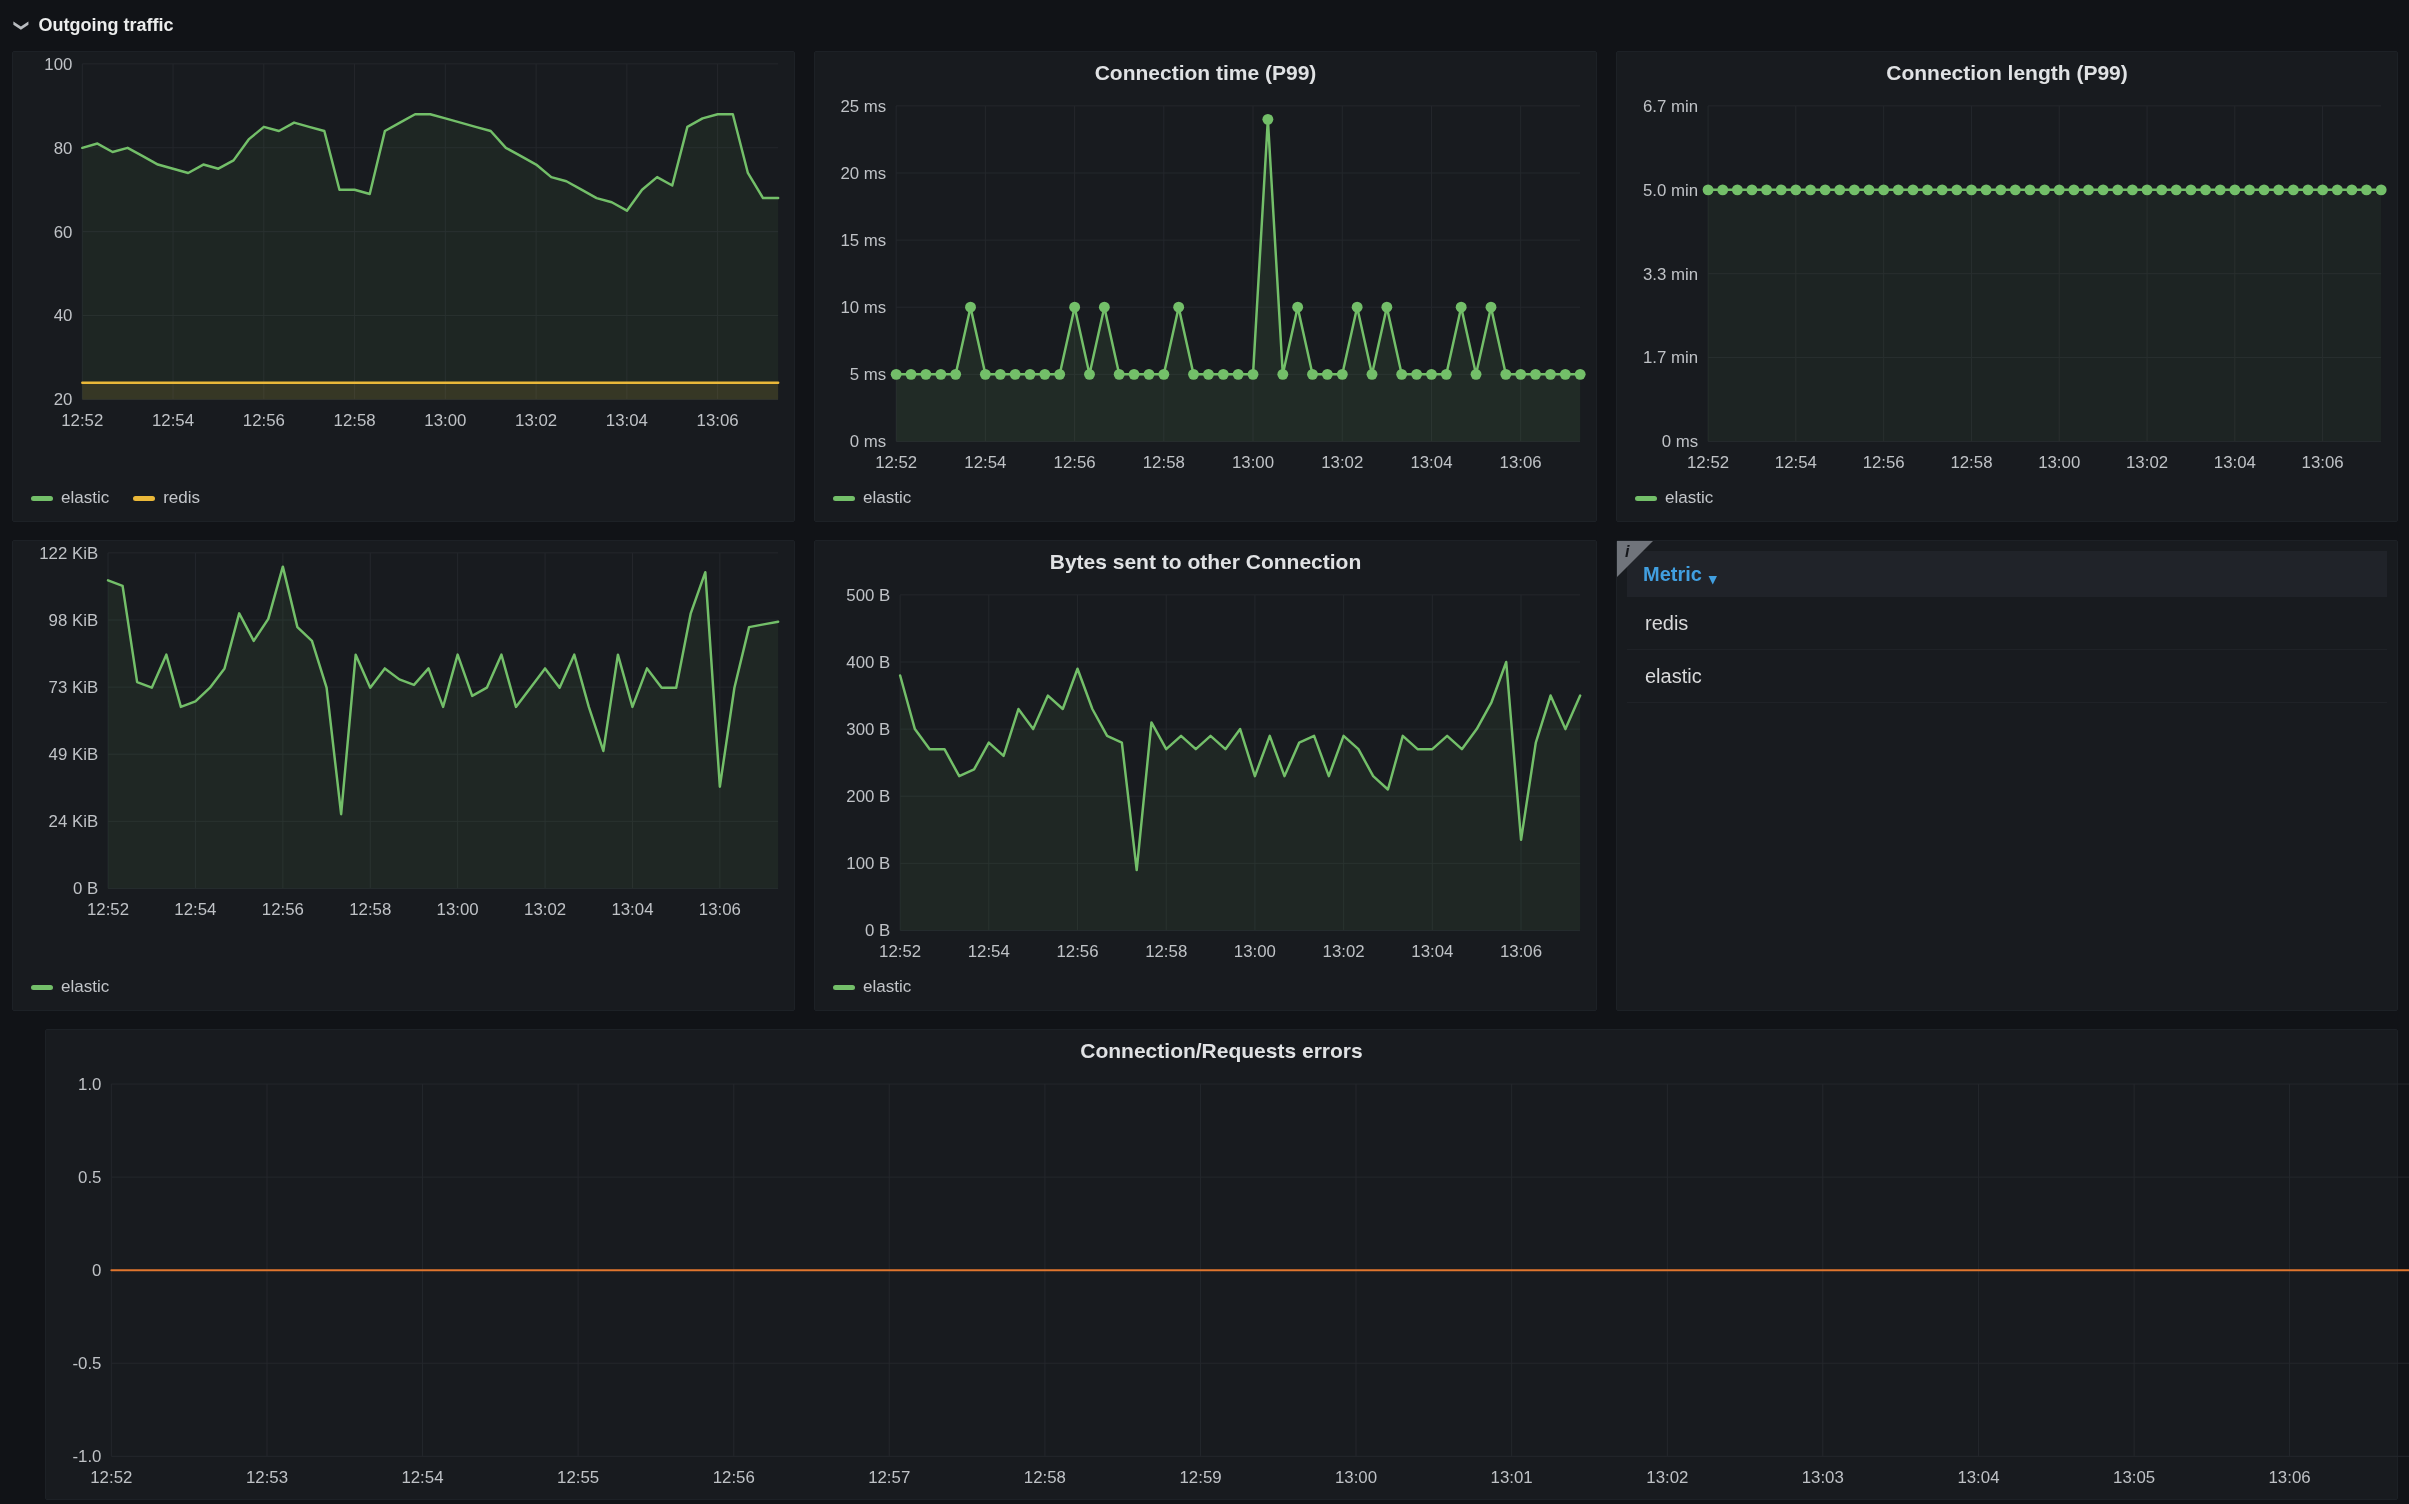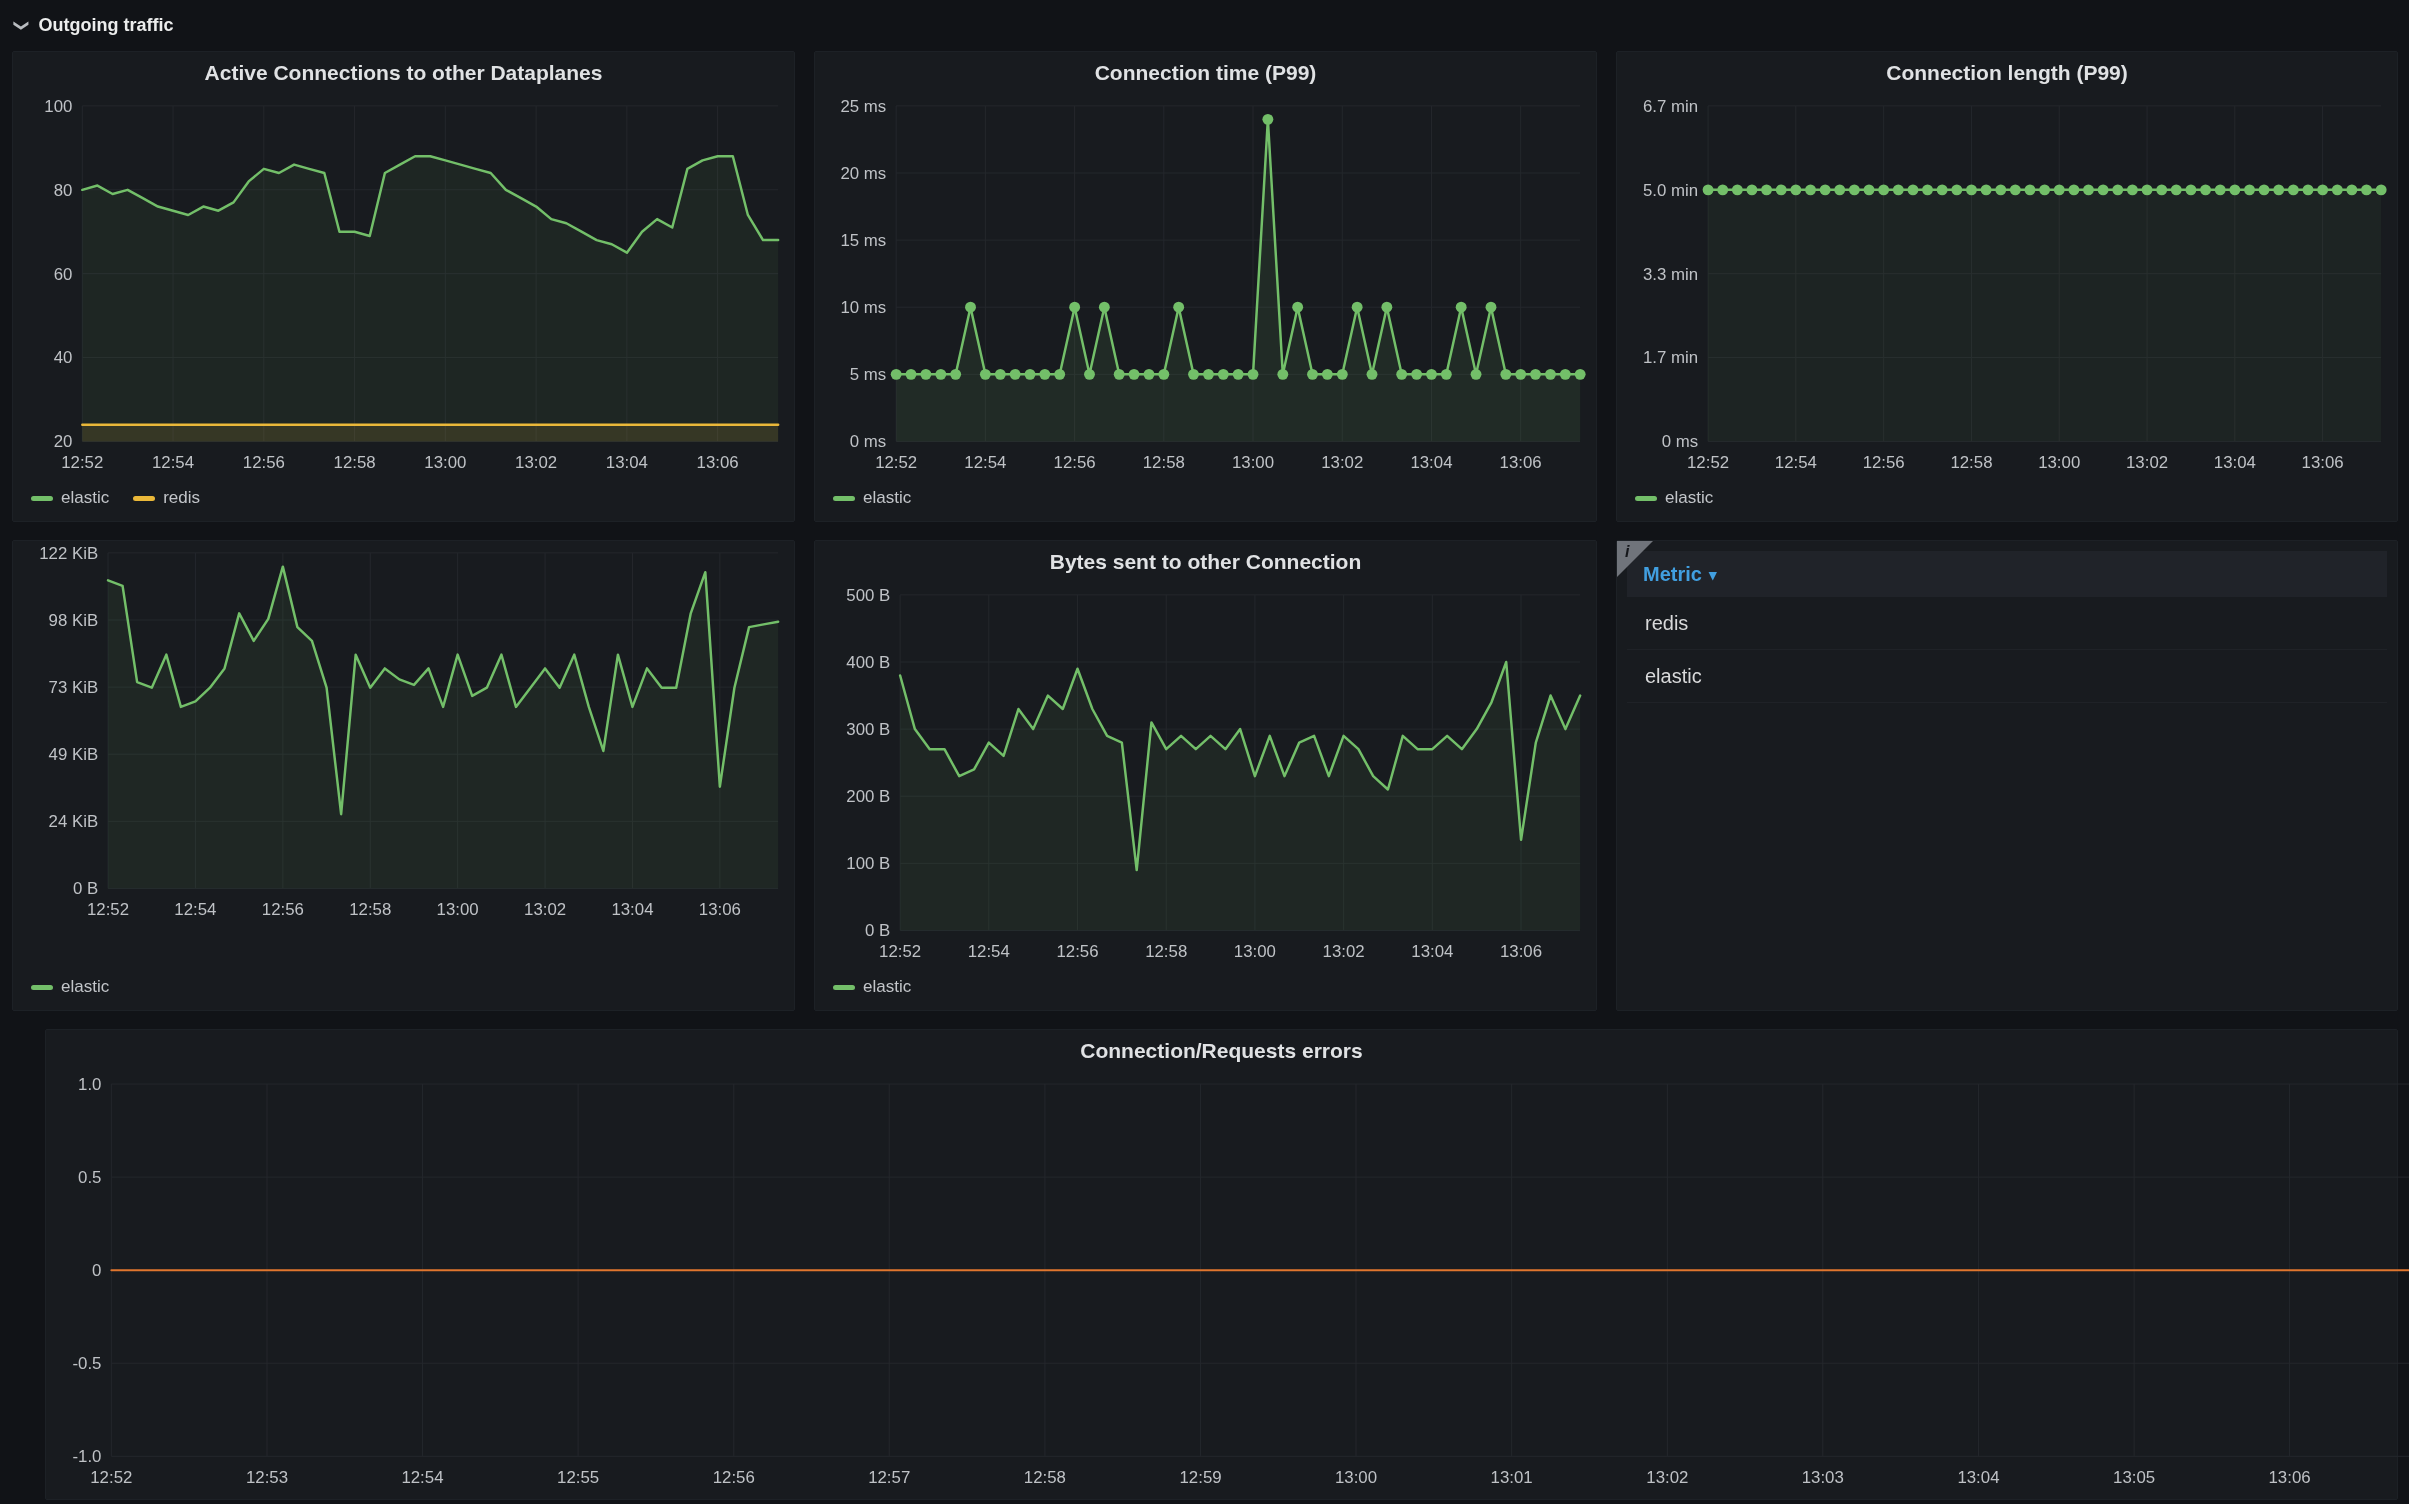--- a/index.html
+++ b/index.html
@@ -46,21 +46,21 @@
   .legend-item { display:flex; align-items:center; gap:8px; font-size:17px; color:#c2c5c9; cursor:pointer; }
   .legend-swatch { width:22px; height:5px; border-radius:3px; display:inline-block; }
 
   
   .mtls-header {
     margin:10px 10px 0; background:#202329; height:46px;
     display:flex; align-items:center; padding:0 16px; flex:none;
   }
   .mtls-header-label {
     color:#419fe0; font-weight:700; font-size:20px;
-    display:flex; align-items:center; gap:7px; cursor:pointer;
+    display:flex; align-items:flex-end; gap:7px; cursor:pointer;
   }
   .mtls-caret { font-size:15px; line-height:1; }
   .mtls-row {
     height:53px; display:flex; align-items:center; margin:0 10px;
     padding:0 18px; font-size:20px; color:#d8d9da;
     border-bottom:1px solid #1f2227;
   }
   .info-corner {
     position:absolute; top:0; left:0; width:36px; height:36px;
     clip-path:polygon(0 0, 100% 0, 0 100%);
@@ -74,21 +74,20 @@
 
 <div class="dashboard">
 
   <div class="section-header">
     <span class="chevron-icon">❯</span>
     <span class="section-title">Outgoing traffic</span>
   </div>
 
   <div class="grid-row">
     <div class="panel">
-      <div class="panel-title">Active Connections to other Dataplanes</div>
       <div class="chart-wrap">
           <svg width="781" height="391" xmlns="http://www.w3.org/2000/svg" viewBox="0 0 789 395">
             <line x1="70" y1="12" x2="70" y2="351" stroke="#24272d" stroke-width="1"></line>
             <text x="70" y="378" text-anchor="middle">12:52</text>
             <line x1="161.6712" y1="12" x2="161.6712" y2="351" stroke="#24272d" stroke-width="1"></line>
             <text x="161.6712" y="378" text-anchor="middle">12:54</text>
             <line x1="253.4127" y1="12" x2="253.4127" y2="351" stroke="#24272d" stroke-width="1"></line>
             <text x="253.4127" y="378" text-anchor="middle">12:56</text>
             <line x1="345.08389999999997" y1="12" x2="345.08389999999997" y2="351" stroke="#24272d" stroke-width="1"></line>
             <text x="345.08389999999997" y="378" text-anchor="middle">12:58</text>

